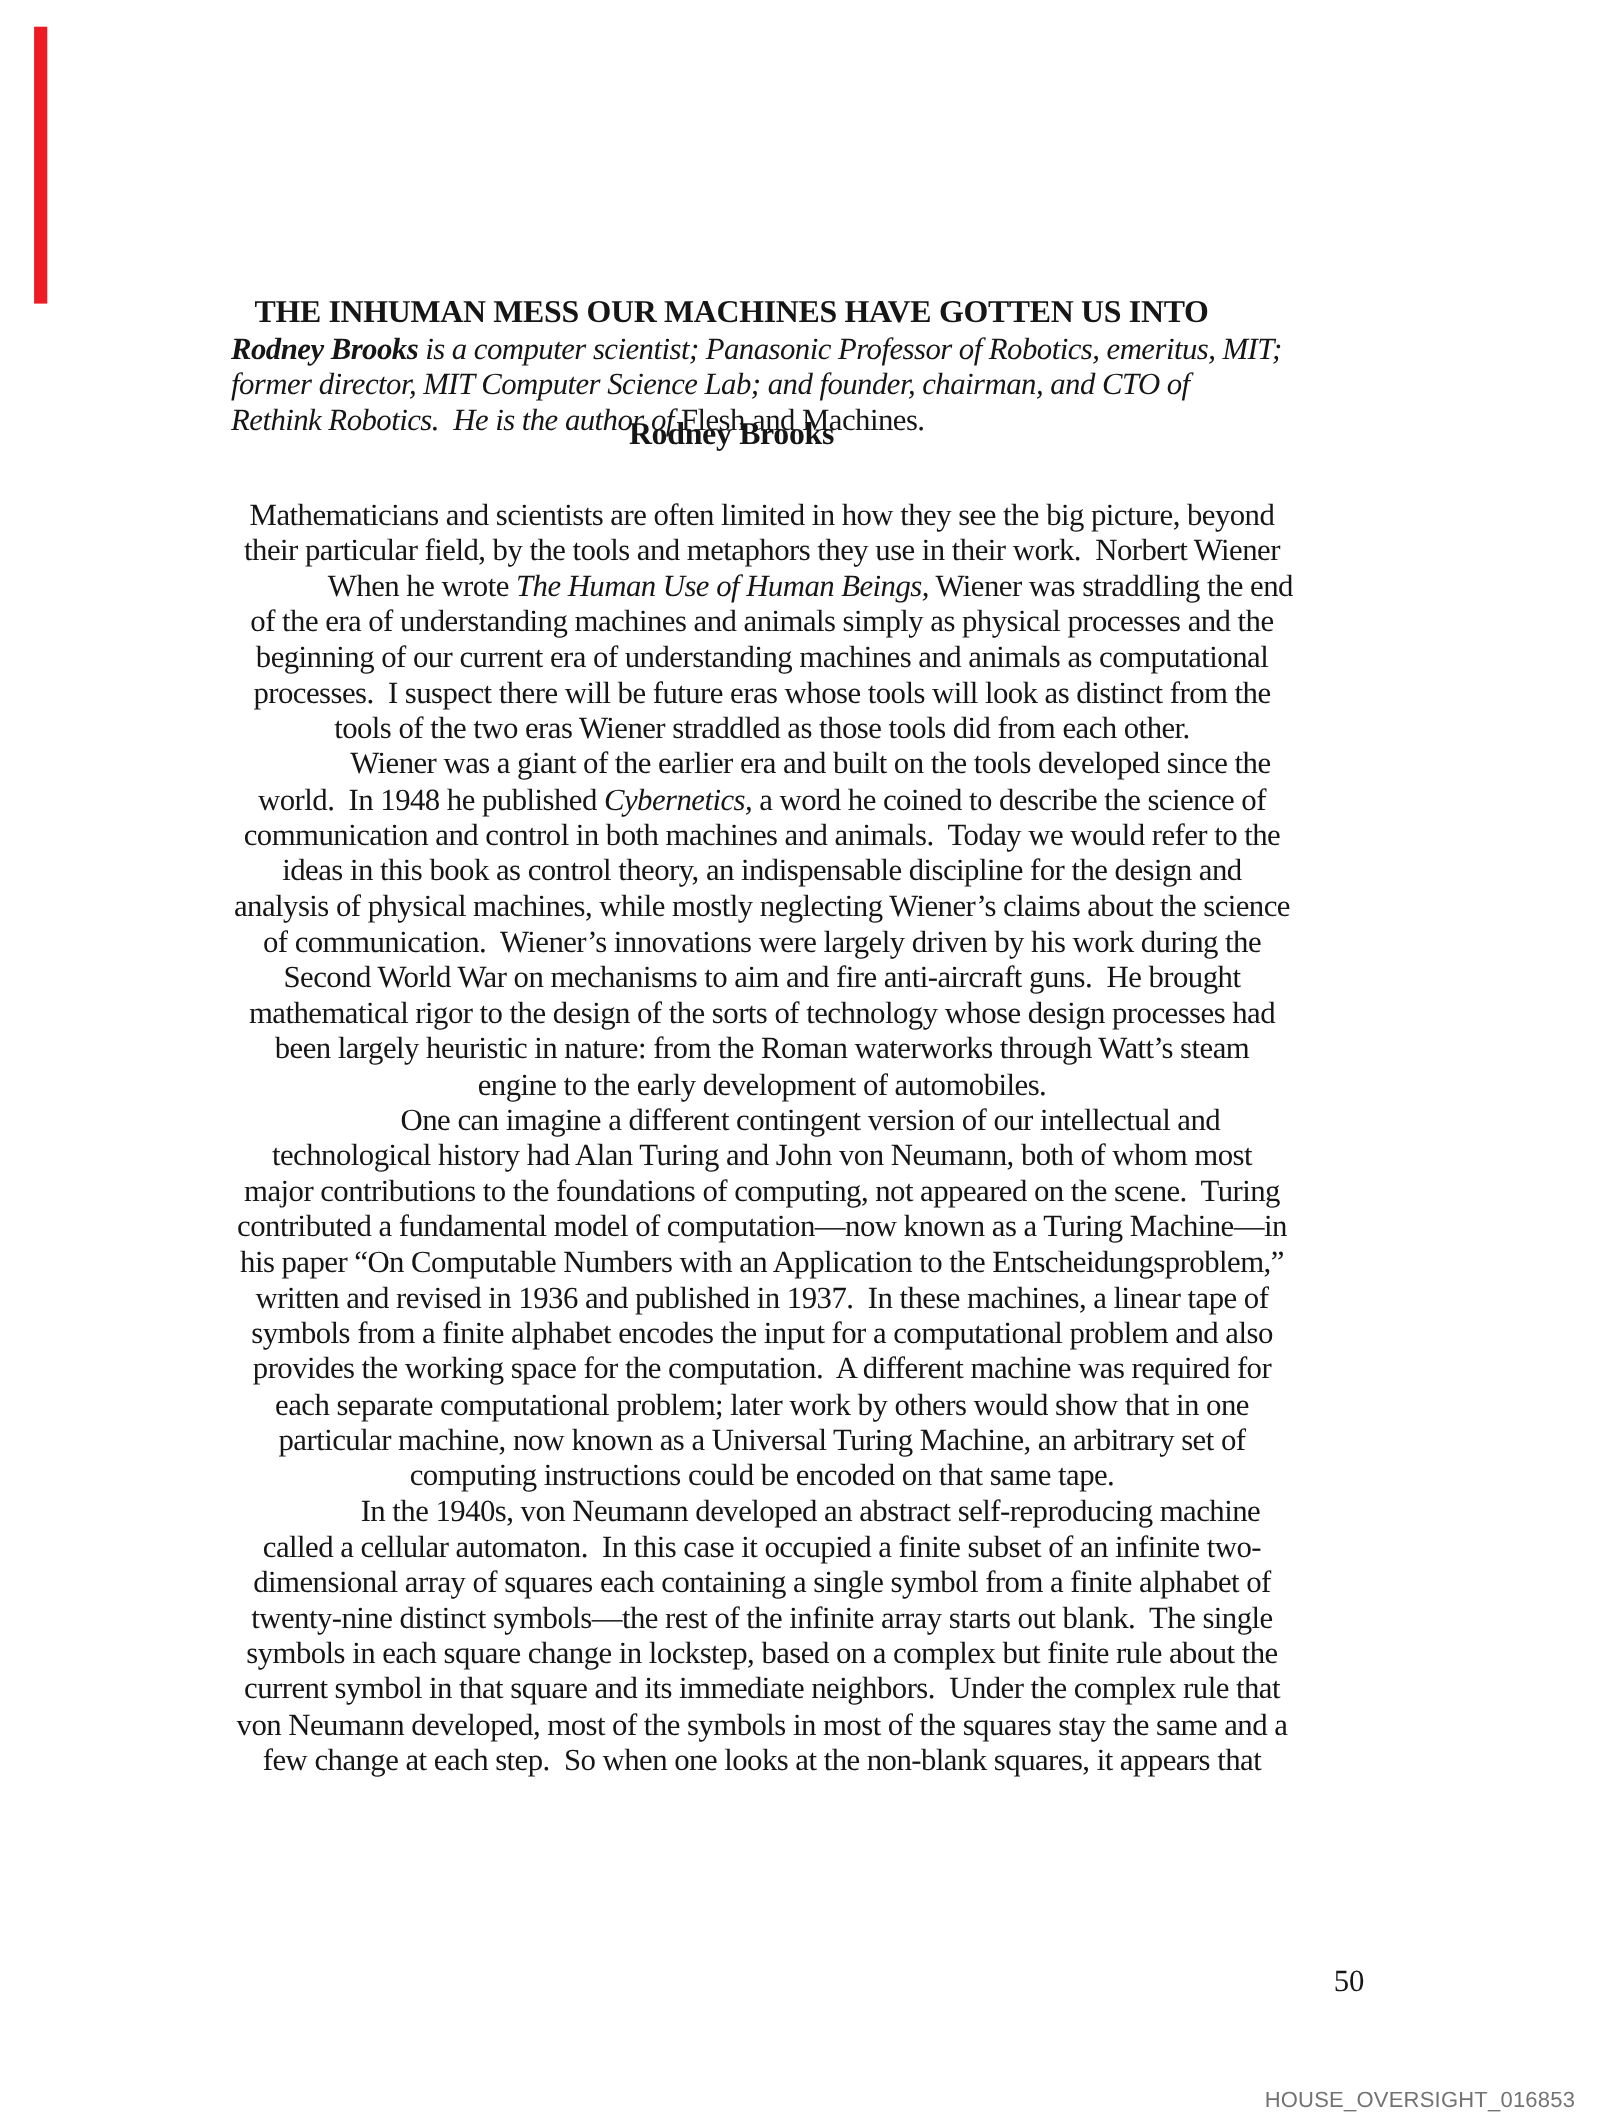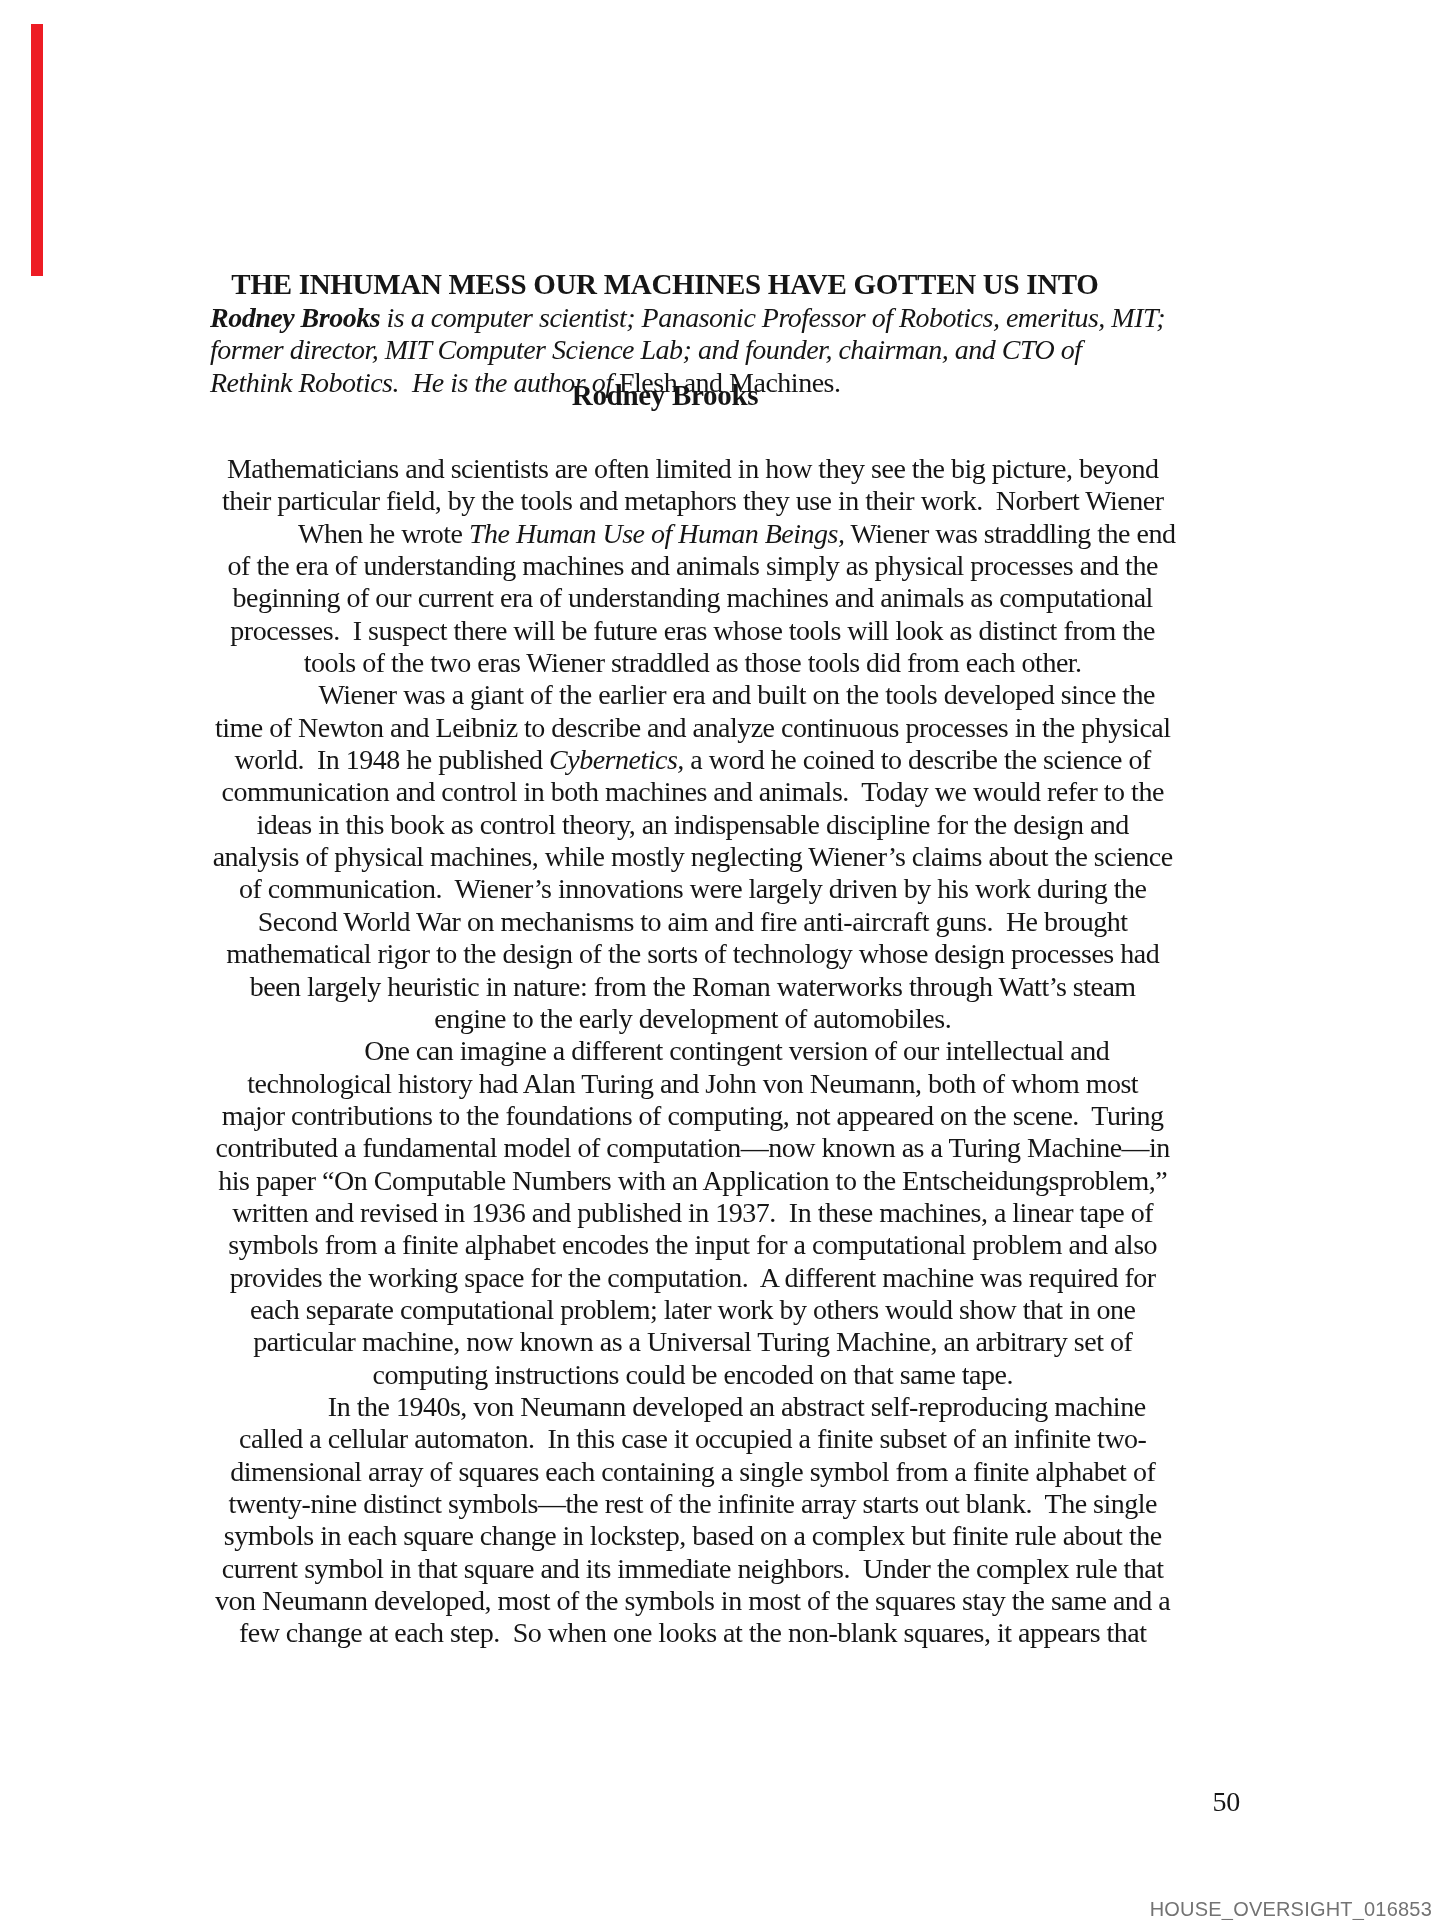--- a/index.html
+++ b/index.html
@@ -102,21 +102,20 @@
 
   <div class="body-block">
       <div class="line"><span class="seg-n">Mathematicians and scientists are often limited in how they see the big picture, beyond</span></div>
       <div class="line"><span class="seg-n">their particular field, by the tools and metaphors they use in their work.  Norbert Wiener</span></div>
       <div class="line indent"><span class="seg-n">When he wrote </span><span class="seg-i">The Human Use of Human Beings,</span><span class="seg-n"> Wiener was straddling the end</span></div>
       <div class="line"><span class="seg-n">of the era of understanding machines and animals simply as physical processes and the</span></div>
       <div class="line"><span class="seg-n">beginning of our current era of understanding machines and animals as computational</span></div>
       <div class="line"><span class="seg-n">processes.  I suspect there will be future eras whose tools will look as distinct from the</span></div>
       <div class="line"><span class="seg-n">tools of the two eras Wiener straddled as those tools did from each other.</span></div>
       <div class="line indent"><span class="seg-n">Wiener was a giant of the earlier era and built on the tools developed since the</span></div>
-      <div class="line"><span class="seg-n">time of Newton and Leibniz to describe and analyze continuous processes in the physical</span></div>
       <div class="line"><span class="seg-n">world.  In 1948 he published </span><span class="seg-i">Cybernetics,</span><span class="seg-n"> a word he coined to describe the science of</span></div>
       <div class="line"><span class="seg-n">communication and control in both machines and animals.  Today we would refer to the</span></div>
       <div class="line"><span class="seg-n">ideas in this book as control theory, an indispensable discipline for the design and</span></div>
       <div class="line"><span class="seg-n">analysis of physical machines, while mostly neglecting Wiener’s claims about the science</span></div>
       <div class="line"><span class="seg-n">of communication.  Wiener’s innovations were largely driven by his work during the</span></div>
       <div class="line"><span class="seg-n">Second World War on mechanisms to aim and fire anti-aircraft guns.  He brought</span></div>
       <div class="line"><span class="seg-n">mathematical rigor to the design of the sorts of technology whose design processes had</span></div>
       <div class="line"><span class="seg-n">been largely heuristic in nature: from the Roman waterworks through Watt’s steam</span></div>
       <div class="line"><span class="seg-n">engine to the early development of automobiles.</span></div>
       <div class="line indent"><span class="seg-n">One can imagine a different contingent version of our intellectual and</span></div>

